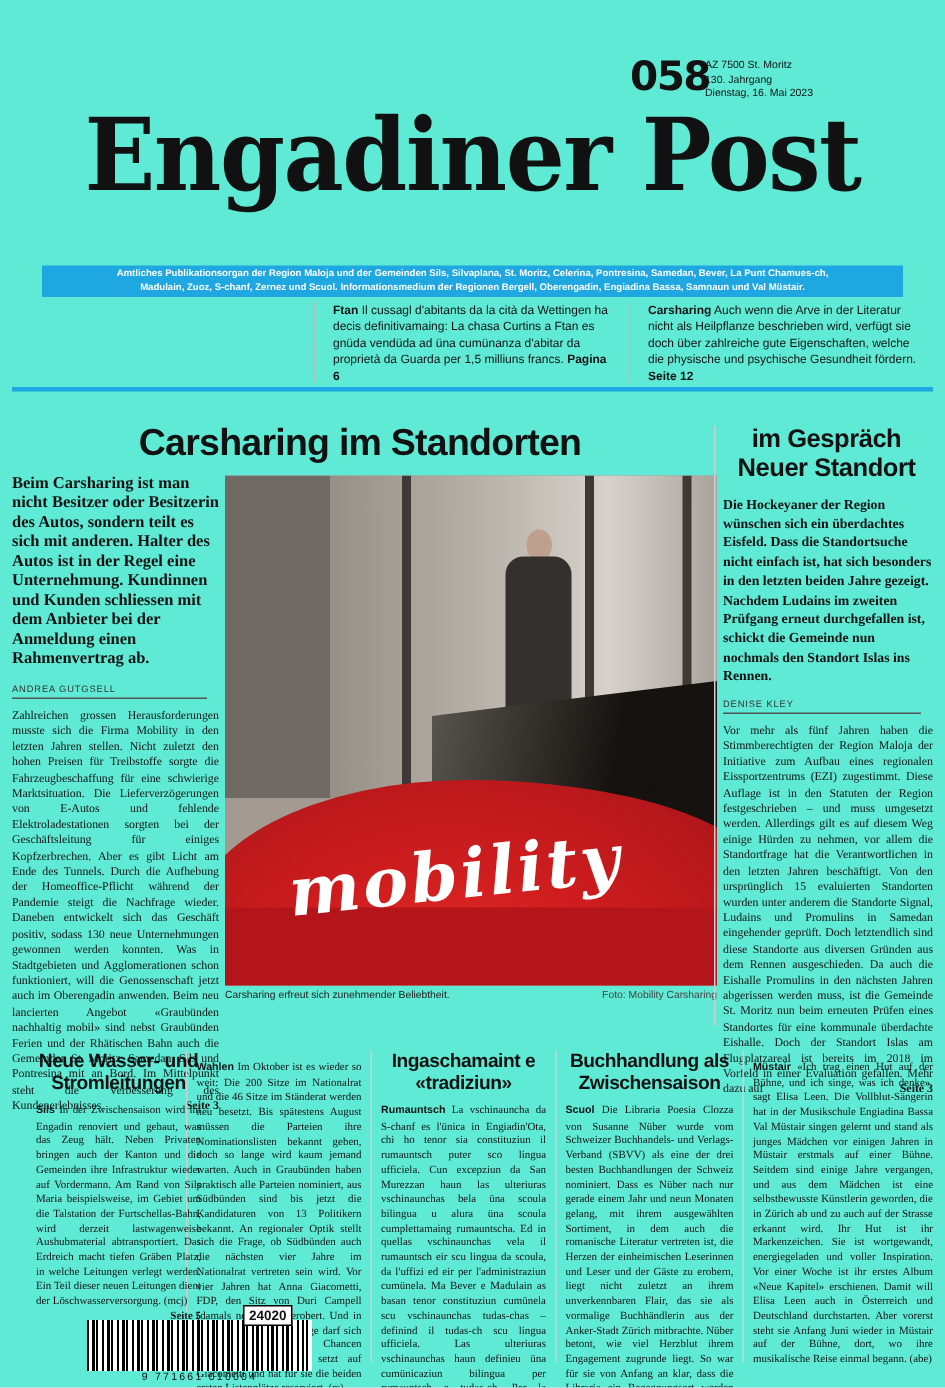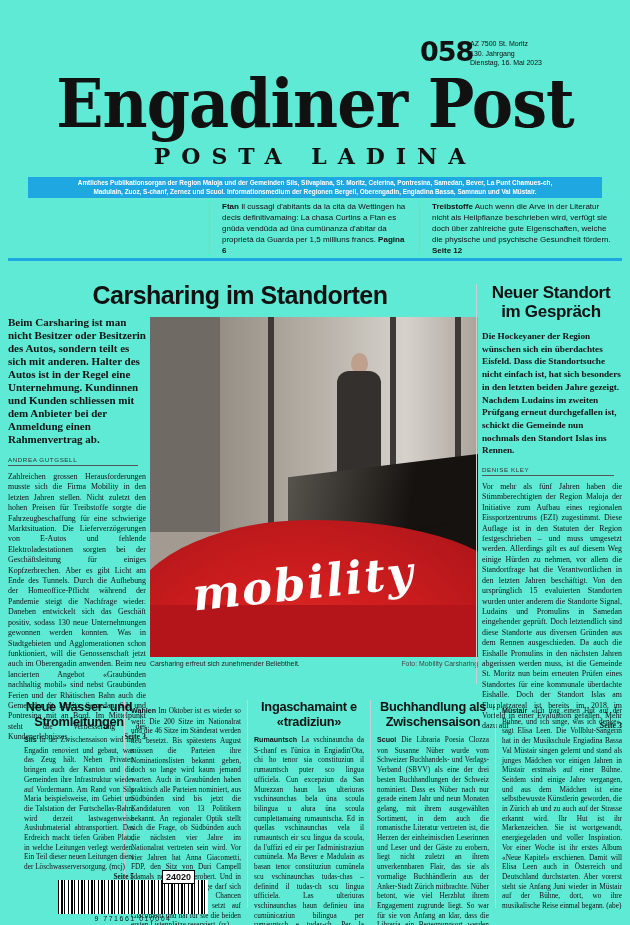--- a/index.html
+++ b/index.html
@@ -67,34 +67,33 @@
 <div id="page">
 
   <div class="abs issue-no" style="left:420px;top:36px;">058</div>
   <div class="abs imprint" style="left:470px;top:39px;">
     <div>AZ 7500 St. Moritz</div>
     <div>130. Jahrgang</div>
     <div>Dienstag, 16. Mai 2023</div>
   </div>
 
   <div class="abs masthead" style="left:0;top:64px;">Engadiner Post</div>
-  <div class="abs submasthead" style="left:0;top:143px;">POSTA LADINA</div>
 
   <div class="abs banner">
     <div>Amtliches Publikationsorgan der Region Maloja und der Gemeinden Sils, Silvaplana, St. Moritz, Celerina, Pontresina, Samedan, Bever, La Punt Chamues-ch,</div>
     <div>Madulain, Zuoz, S-chanf, Zernez und Scuol. Informationsmedium der Regionen Bergell, Oberengadin, Engiadina Bassa, Samnaun und Val Müstair.</div>
   </div>
 
   <div class="abs teaser" style="left:222px;">
     <b class="lead">Ftan</b>
     <span>Il cussagl d'abitants da la cità da Wettingen ha decis definitivamaing: La chasa Curtins a Ftan es gnüda vendüda ad üna cumünanza d'abitar da proprietà da Guarda per 1,5 milliuns francs.</span>
     <b>Pagina 6</b>
   </div>
   <div class="abs teaser" style="left:432px;">
-    <b class="lead">Treibstoffe</b>
+    <b class="lead">Carsharing</b>
     <span>Auch wenn die Arve in der Literatur nicht als Heilpflanze beschrieben wird, verfügt sie doch über zahlreiche gute Eigenschaften, welche die physische und psychische Gesundheit fördern.</span>
     <b>Seite 12</b>
   </div>
   <div class="abs vrule" style="left:209px;top:201px;height:54px;"></div>
   <div class="abs vrule" style="left:419px;top:201px;height:54px;"></div>
 
   <div class="abs cyanrule"></div>
 
   <div class="abs main-headline">Carsharing im Standorten</div>
 
@@ -122,22 +121,22 @@
     <div class="abs ph-brand">mobility</div>
   </div>
   <div class="abs caption">
     <span class="credit">Foto: Mobility Carsharing</span>
     <span>Carsharing erfreut sich zunehmender Beliebtheit.</span>
   </div>
 
   <div class="abs gray-vrule" style="left:476px;top:284px;height:400px;"></div>
 
   <div class="abs right-headline">
+    <div>im Gespräch</div>
     <div>Neuer Standort</div>
-    <div>im Gespräch</div>
   </div>
   <div class="abs" style="left:482px;top:330px;width:140px;">
     <div class="leadpara" style="font-size:9.2px;line-height:12.7px;">Die Hockeyaner der Region wünschen sich ein überdachtes Eisfeld. Dass die Standortsuche nicht einfach ist, hat sich besonders in den letzten beiden Jahre gezeigt. Nachdem Ludains im zweiten Prüfgang erneut durchgefallen ist, schickt die Gemeinde nun nochmals den Standort Islas ins Rennen.</div>
     <div class="byline" style="margin-top:9px;width:132px;">DENISE KLEY</div>
     <div class="col-serif" style="margin-top:6px;">
       <span>Vor mehr als fünf Jahren haben die Stimmberechtigten der Region Maloja der Initiative zum Aufbau eines regionalen Eissportzentrums (EZI) zugestimmt. Diese Auflage ist in den Statuten der Region festgeschrieben – und muss umgesetzt werden. Allerdings gilt es auf diesem Weg einige Hürden zu nehmen, vor allem die Standortfrage hat die Verantwortlichen in den letzten Jahren beschäftigt. Von den ursprünglich 15 evaluierten Standorten wurden unter anderem die Standorte Signal, Ludains und Promulins in Samedan eingehender geprüft. Doch letztendlich sind diese Standorte aus diversen Gründen aus dem Rennen ausgeschieden. Da auch die Eishalle Promulins in den nächsten Jahren abgerissen werden muss, ist die Gemeinde St. Moritz nun beim erneuten Prüfen eines Standortes für eine kommunale überdachte Eishalle. Doch der Standort Islas am Flugplatzareal ist bereits im 2018 im Vorfeld in einer Evaluation gefallen. Mehr dazu auf</span>
       <span class="pagref">Seite 3</span>
     </div>
   </div>
 

